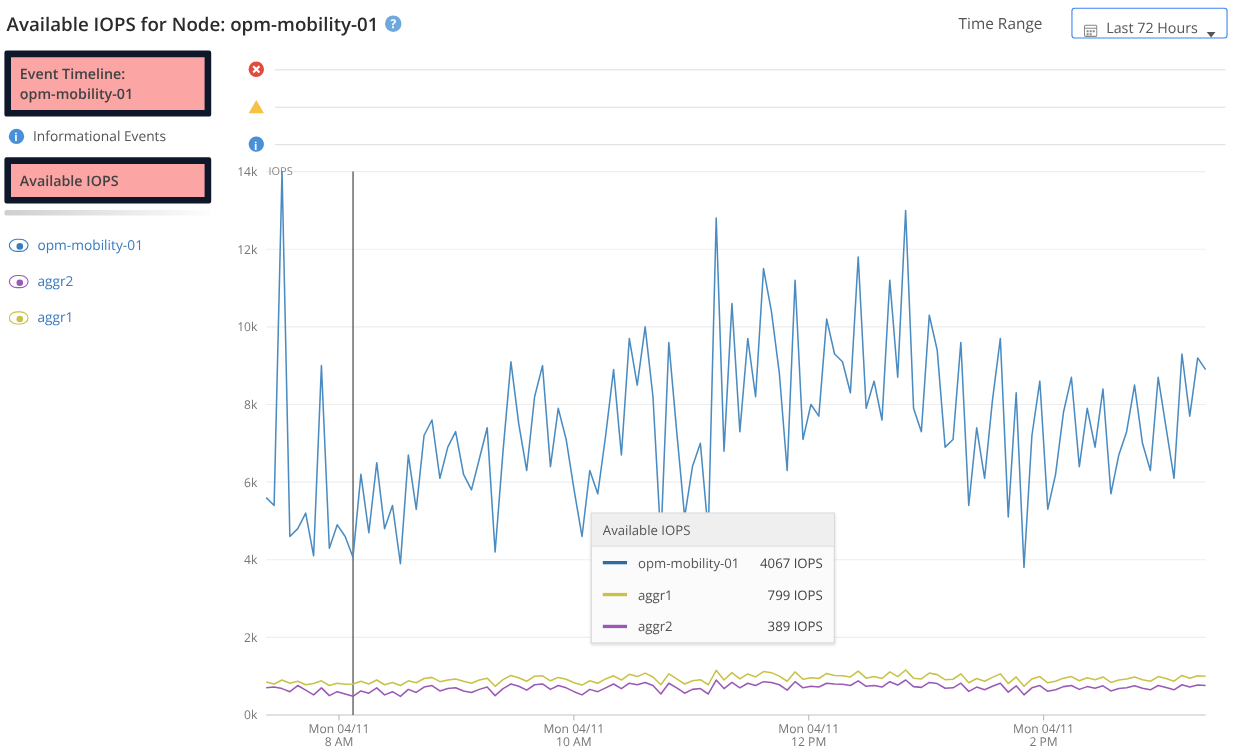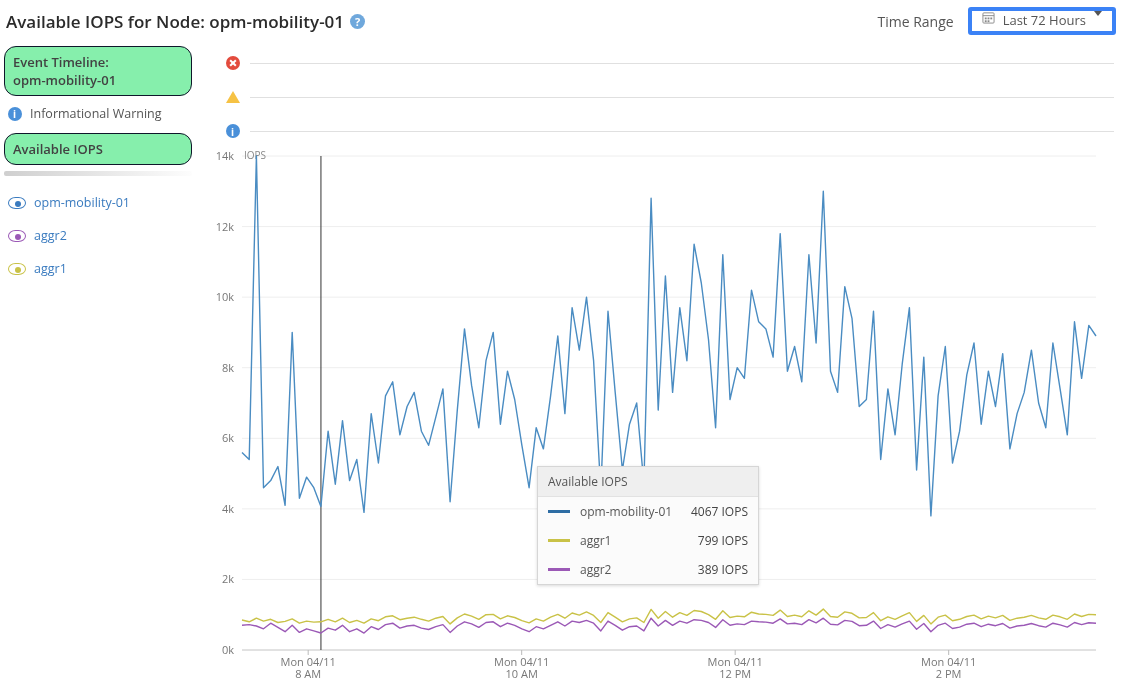--- a/index.html
+++ b/index.html
@@ -9,34 +9,34 @@
     font-size: 13px; color: #424242; background: #fff;
   }
   .root { display: flex; flex-direction: column; width: 1126px; height: 686px; padding: 4px 8px 0 4px; }
   .header { display: flex; align-items: center; justify-content: space-between; height: 34px; padding: 0 2px; }
   .title { font-size: 17px; font-weight: 600; color: #2b2b2b; display: flex; align-items: center; gap: 6px; }
   .help-icon {
     width: 15px; height: 15px; border-radius: 50%; background: #6fa8dc;
     color: #fff; font-size: 11px; font-weight: 700; line-height: 15px;
     text-align: center; display: inline-block;
   }
-  .hdr-right { display: flex; align-items: center; gap: 14px; }
+  .hdr-right { display: flex; align-items: center; gap: 26px; }
   .time-label { font-size: 14px; color: #555; }
   .time-btn {
-    height: 28px; padding: 0 10px; border: 4px solid #3b82f6; border-radius: 3px;
-    background: #fff; display: flex; align-items: flex-start; gap: 8px;
+    height: 28px; padding: 0 10px; border: 1px solid #3b82f6; border-radius: 3px;
+    background: #fff; display: flex; align-items: flex-end; gap: 8px;
     font-size: 13px; color: #555; cursor: pointer;
   }
   .cal-icon { width: 13px; height: 13px; }
   .caret { width: 0; height: 0; border-left: 4px solid transparent; border-right: 4px solid transparent; border-top: 5px solid #555; }
 
   .body { display: flex; flex: 1; min-height: 0; }
   .sidebar { width: 188px; flex: none; padding-top: 8px; }
   .side-box {
-    background: #86efac; border: 1px solid #0f172a; border-radius: 12px;
+    background: #fca5a5; border: 6px solid #0f172a; border-radius: 2px;
     padding: 6px 8px; margin-bottom: 4px;
   }
   .side-box b { font-weight: 600; }
   .side-row { display: flex; align-items: center; gap: 8px; padding: 5px 4px; color: #555; font-size: 12.5px; }
   .ico { width: 14px; height: 14px; flex: none; }
   .ico-crit { background: #e34b3d; border-radius: 50%; position: relative; }
   .ico-crit::before, .ico-crit::after {
     content: ""; position: absolute; left: 3px; top: 6px; width: 8px; height: 2px;
     background: #fff;
   }
@@ -109,21 +109,21 @@
   </div>
 
   <div class="body">
     <div class="sidebar">
       <div class="side-box">
         <b>Event Timeline:</b><br>
         <b>opm-mobility-01</b>
       </div>
       <div class="side-row">
         <span class="ico ico-info"></span>
-        <span>Informational Warning</span>
+        <span>Informational Events</span>
       </div>
 
       <div class="side-box" style="margin-top:6px;">
         <b>Available IOPS</b>
       </div>
 
       <div class="grad-sep"></div>
 
       <div id="legend-list">
           <div class="legend-item">

